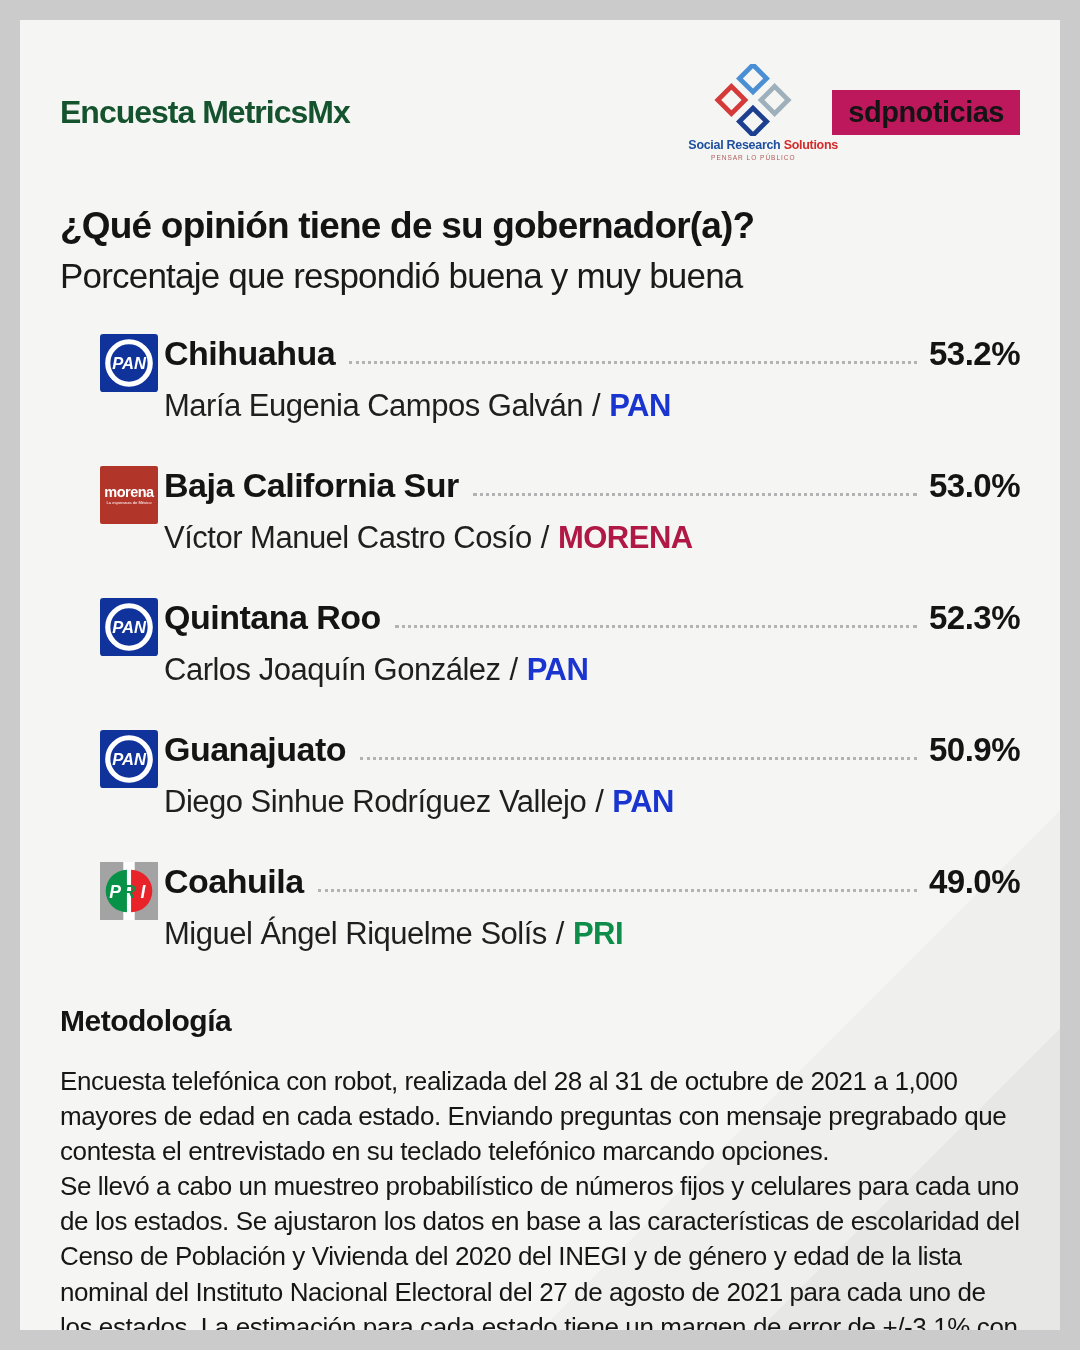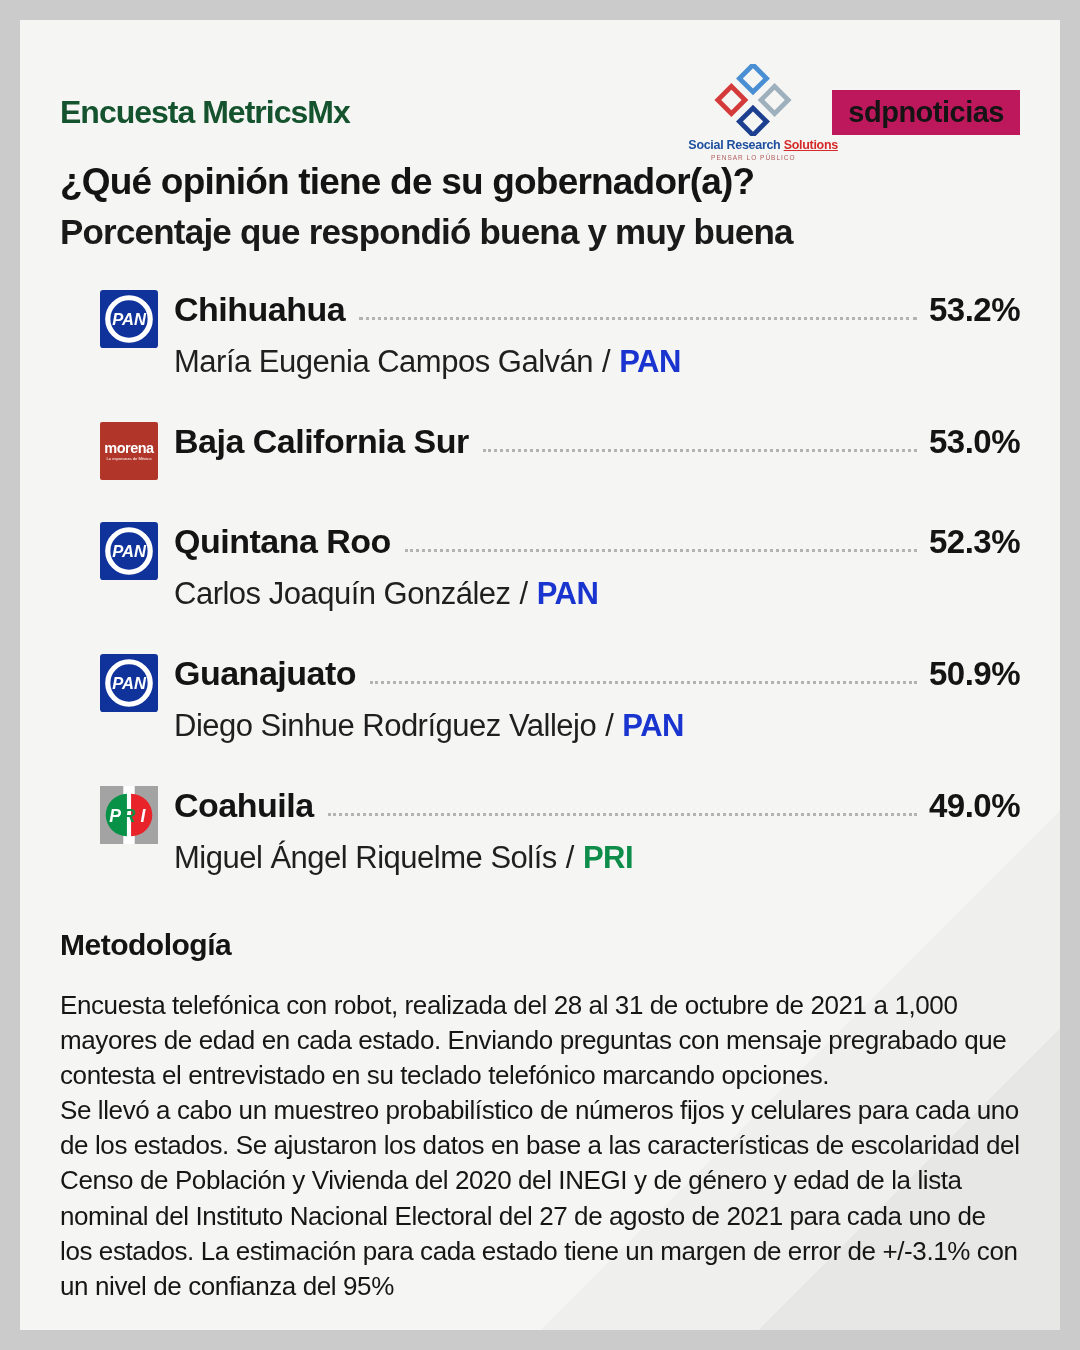--- a/index.html
+++ b/index.html
@@ -24,32 +24,32 @@
   }
   .content { position:relative; padding:0 40px; }
 
   
   .header { display:flex; justify-content:space-between; align-items:center; margin-top:44px; }
   .title { font-size:32px; font-weight:700; letter-spacing:-1px; color:#14532d; }
   .logos { display:flex; align-items:center; gap:14px; }
   .srs { width:130px; text-align:center; line-height:1; }
   .srs-text { font-size:12.5px; font-weight:700; letter-spacing:-0.3px; white-space:nowrap; }
   .srs-blue { color:#1d4f9e; }
-  .srs-red { color:#d42a2a;text-decoration:underline; }
+  .srs-red { color:#d42a2a; }
   .srs-tagline { font-size:6.5px; color:#b05a5a; letter-spacing:1px; margin-top:3px; }
   .sdp-box { background:#be185d; padding:6px 16px; }
   .sdp-text { font-size:29px; font-weight:700; color:#141414; letter-spacing:-0.5px; }
 
   
-  .question { font-size:37px; font-weight:700; letter-spacing:-0.8px; }
-  .subtitle { margin-top:9px; font-size:35px; font-weight:700; letter-spacing:-0.8px; color:#1a1a1a; }
+  .question { margin-top:44px; font-size:37px; font-weight:700; letter-spacing:-0.8px; }
+  .subtitle { margin-top:9px; font-size:35px; font-weight:400; letter-spacing:-0.8px; color:#1a1a1a; }
 
   
   .rows { margin-top:38px; }
-  .row { display:flex; gap:16px; margin-bottom:42px;padding-left:40px; }
+  .row { display:flex; gap:6px; margin-bottom:42px;padding-left:40px; }
   .row-logo { width:58px; height:58px; flex:none; }
   .row-body { flex:1; min-width:0; }
   .row-top { display:flex; align-items:baseline; }
   .state { font-size:34px; font-weight:700; letter-spacing:-0.5px; white-space:nowrap; }
   .leader { flex:1; align-self:flex-end; border-bottom:3px dotted #b3b3b3; margin:0 12px 9px 14px; min-width:30px; }
   .pct { font-size:33px; font-weight:700; letter-spacing:-0.5px; white-space:nowrap; }
   .gov { margin-top:15px; font-size:31px; letter-spacing:-0.5px; color:#1f1f1f; white-space:nowrap; }
   .sep { margin:0 9px; }
   .party { font-weight:700; }
 
@@ -122,20 +122,23 @@
             <text x="28" y="29.5" text-anchor="middle" font-size="14" font-weight="bold" fill="#ffffff" letter-spacing="-0.5">morena</text>
             <text x="28" y="37" text-anchor="middle" font-size="4" fill="#ffffff">La esperanza de México</text>
           </svg>
         </div>
         <div class="row-body">
           <div class="row-top">
             <span class="state">Baja California Sur</span>
             <span class="leader"></span>
             <span class="pct">53.0%</span>
           </div>
+          <div class="gov">
+            <span>Víctor Manuel Castro Cosío</span><span class="sep">/</span><span class="party" style="color: rgb(176, 25, 69);">MORENA</span>
+          </div>
         </div>
       </div>
 
       <div class="row">
         <div class="row-logo">
           <svg width="58" height="58" viewBox="0 0 56 56">
             <rect width="56" height="56" rx="3" fill="#10339b"></rect>
             <circle cx="28" cy="28" r="20.5" fill="none" stroke="#ffffff" stroke-width="5"></circle>
             <text x="28" y="34" text-anchor="middle" font-size="16" font-weight="bold" font-style="italic" fill="#ffffff">PAN</text>
           </svg>

